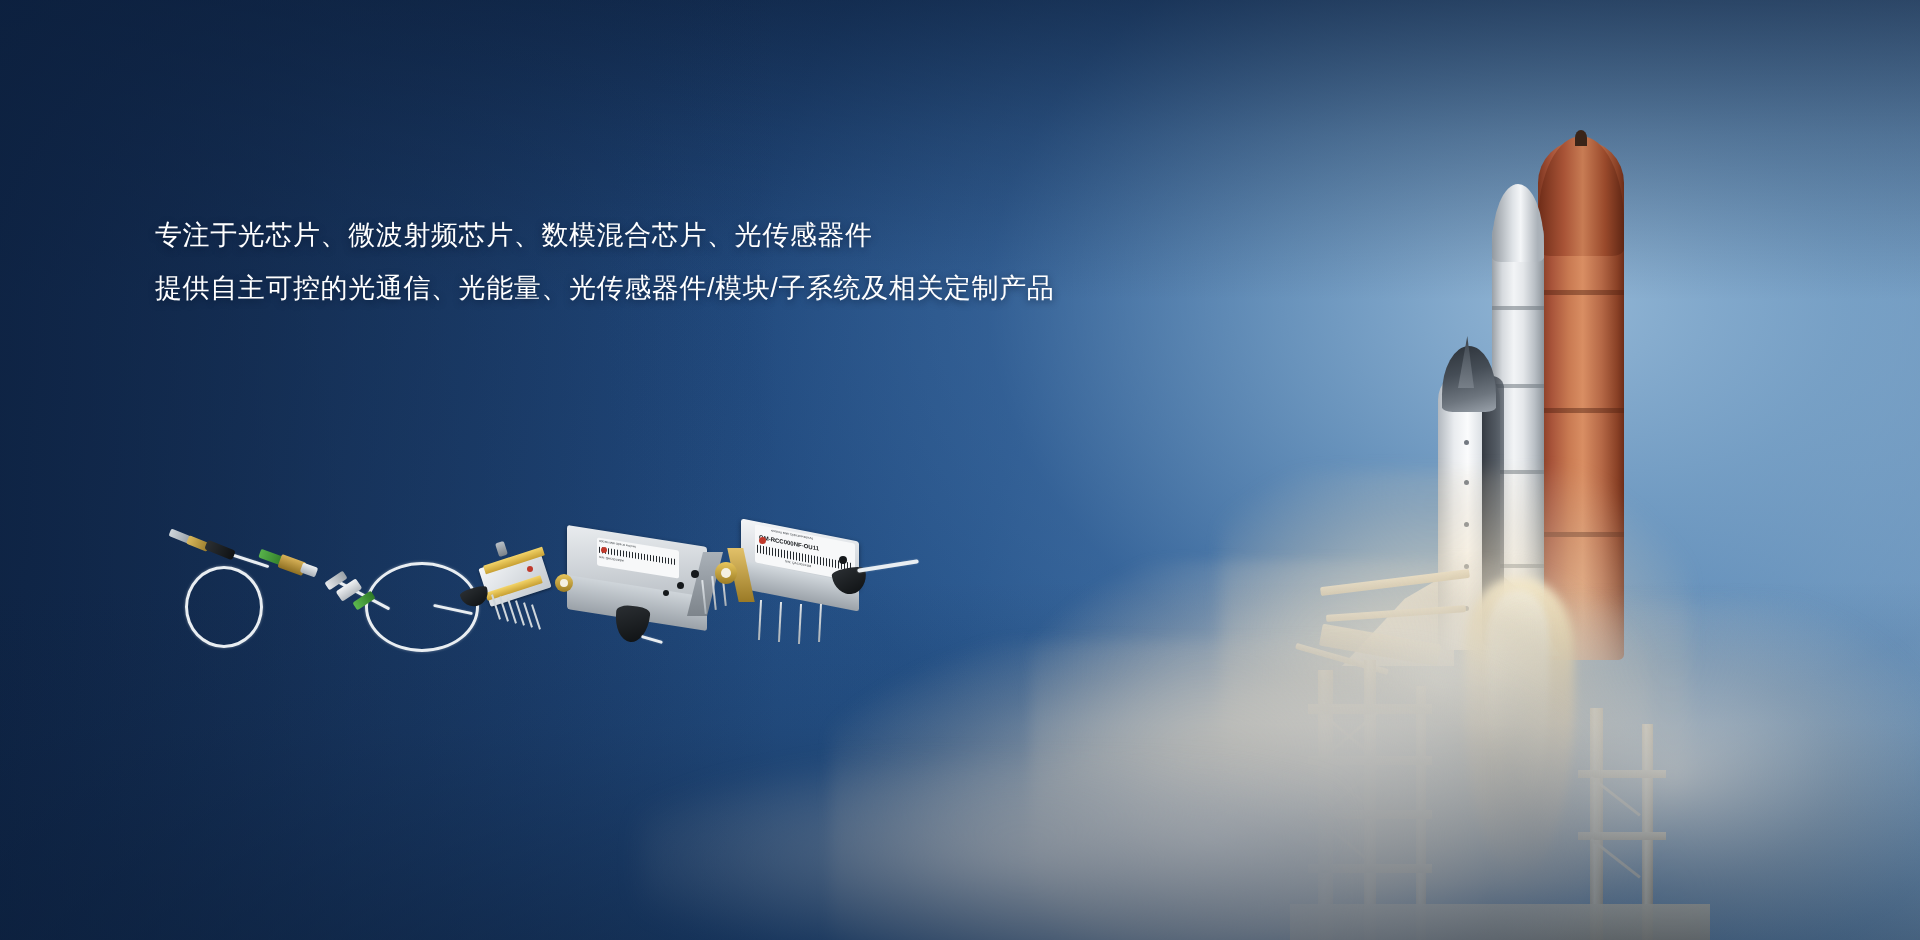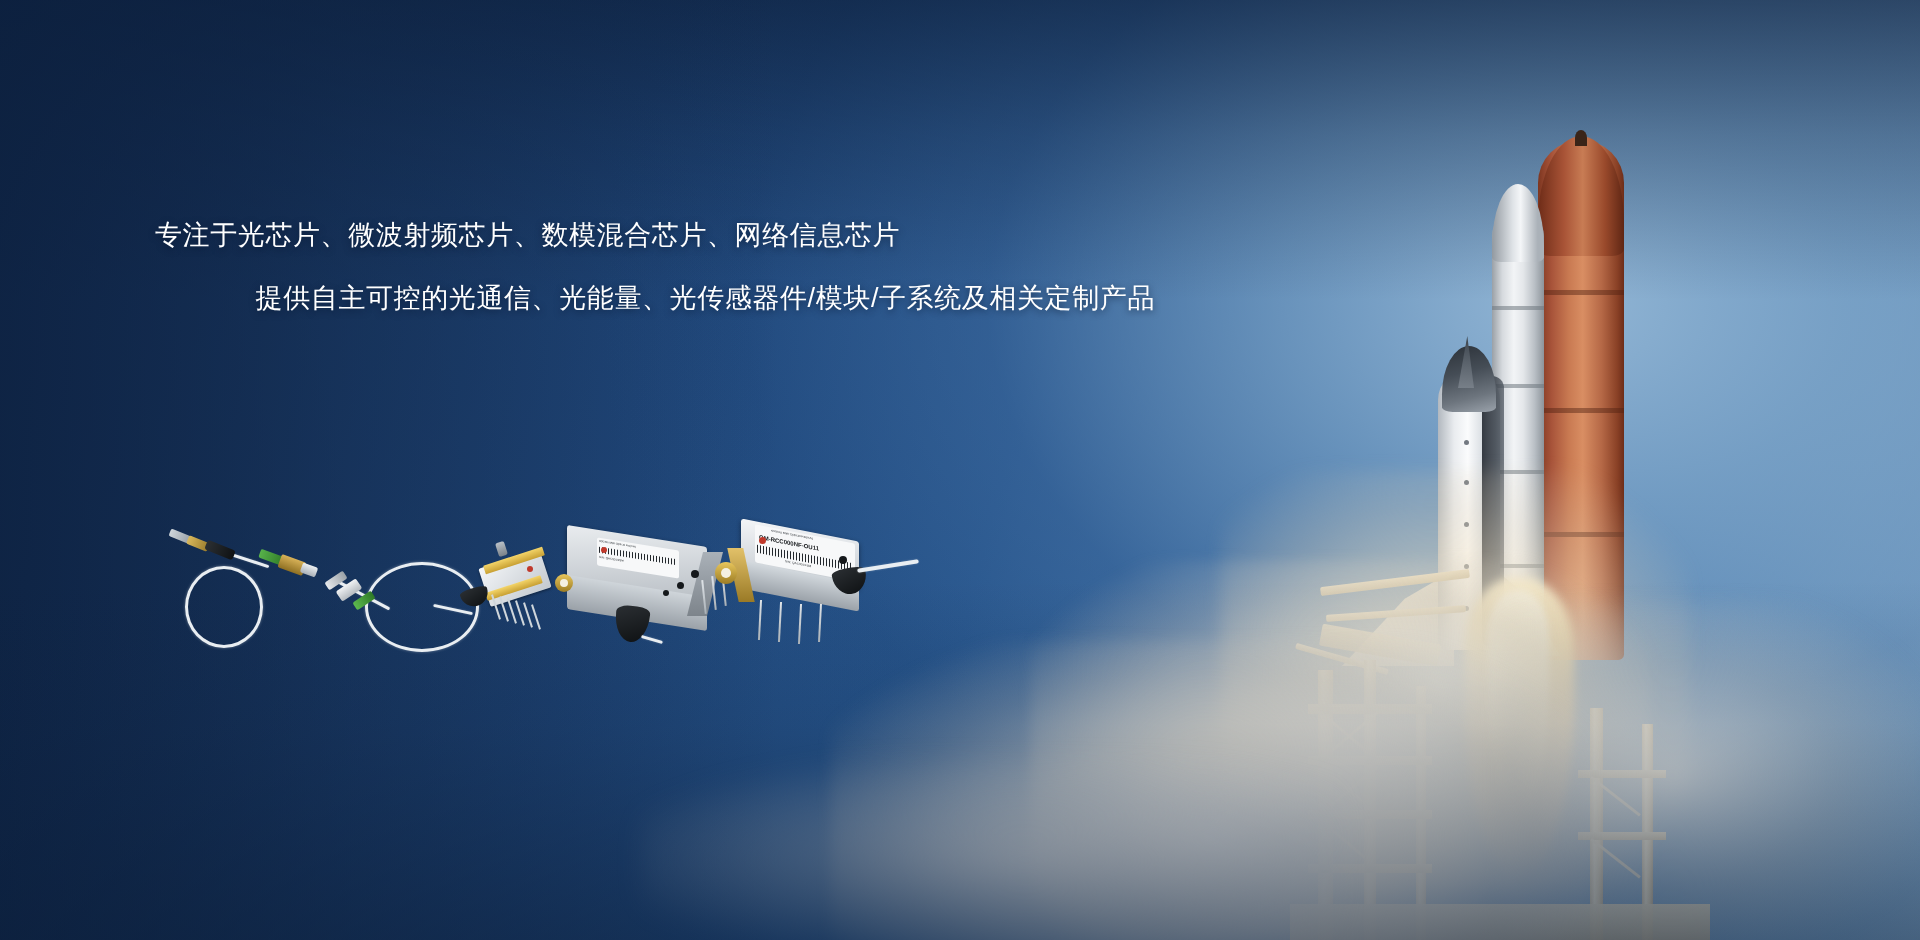--- a/index.html
+++ b/index.html
@@ -136,21 +136,21 @@
   .copy{position:absolute;left:155px;top:222px;width:1000px;}
   .sub{
     color:#ffffff;
     font-size:27px;
     line-height:1;
     letter-spacing:.6px;
     text-shadow:0 2px 7px rgba(6,20,44,.66);
     white-space:nowrap;
     font-weight:400;
   }
-  .sub + .sub{margin-top:36px;text-align:right;}
+  .sub + .sub{margin-top:26px;}
 
   .headline-wrap{position:relative;margin-top:34px;display:inline-block;}
   .headline-bar{
     position:absolute;left:0;bottom:4px;height:19px;width:722px;
     background:linear-gradient(90deg,#e4482f 0%,#ea5b3d 14%,#ef7a55 42%,#f39369 70%,#f6a87e 88%,#f7b68d 100%);
     border-radius:1px;
     box-shadow:0 2px 6px rgba(10,26,52,.32);
   }
   .headline{
     position:relative;
@@ -269,21 +269,21 @@
   <div class="flame2"></div>
   <div class="plume p3"></div>
   <div class="plume p6"></div>
   <div class="plume p2"></div>
   <div class="plume p5"></div>
   <div class="plume p1"></div>
   <div class="plume p4"></div>
   <div class="sky-bottom-dark"></div>
 
   <div class="copy">
-    <div class="sub">专注于光芯片、微波射频芯片、数模混合芯片、网络信息芯片</div>
+    <div class="sub">专注于光芯片、微波射频芯片、数模混合芯片、光传感器件</div>
     <div class="sub">提供自主可控的光通信、光能量、光传感器件/模块/子系统及相关定制产品</div>
 
   </div>
 
   <div class="products">
 
     <div class="prod" style="left:0;top:0;width:170px;height:120px">
       <div class="coil" style="left:30px;top:38px;width:72px;height:76px"></div>
       <div class="fiber" style="left:30px;top:24px;width:86px;transform:rotate(18deg)"></div>
       <div class="ferrule" style="left:14px;top:5px;width:26px;height:8px;background:linear-gradient(90deg,#cfd6db,#8f979e);transform:rotate(22deg)"></div>

